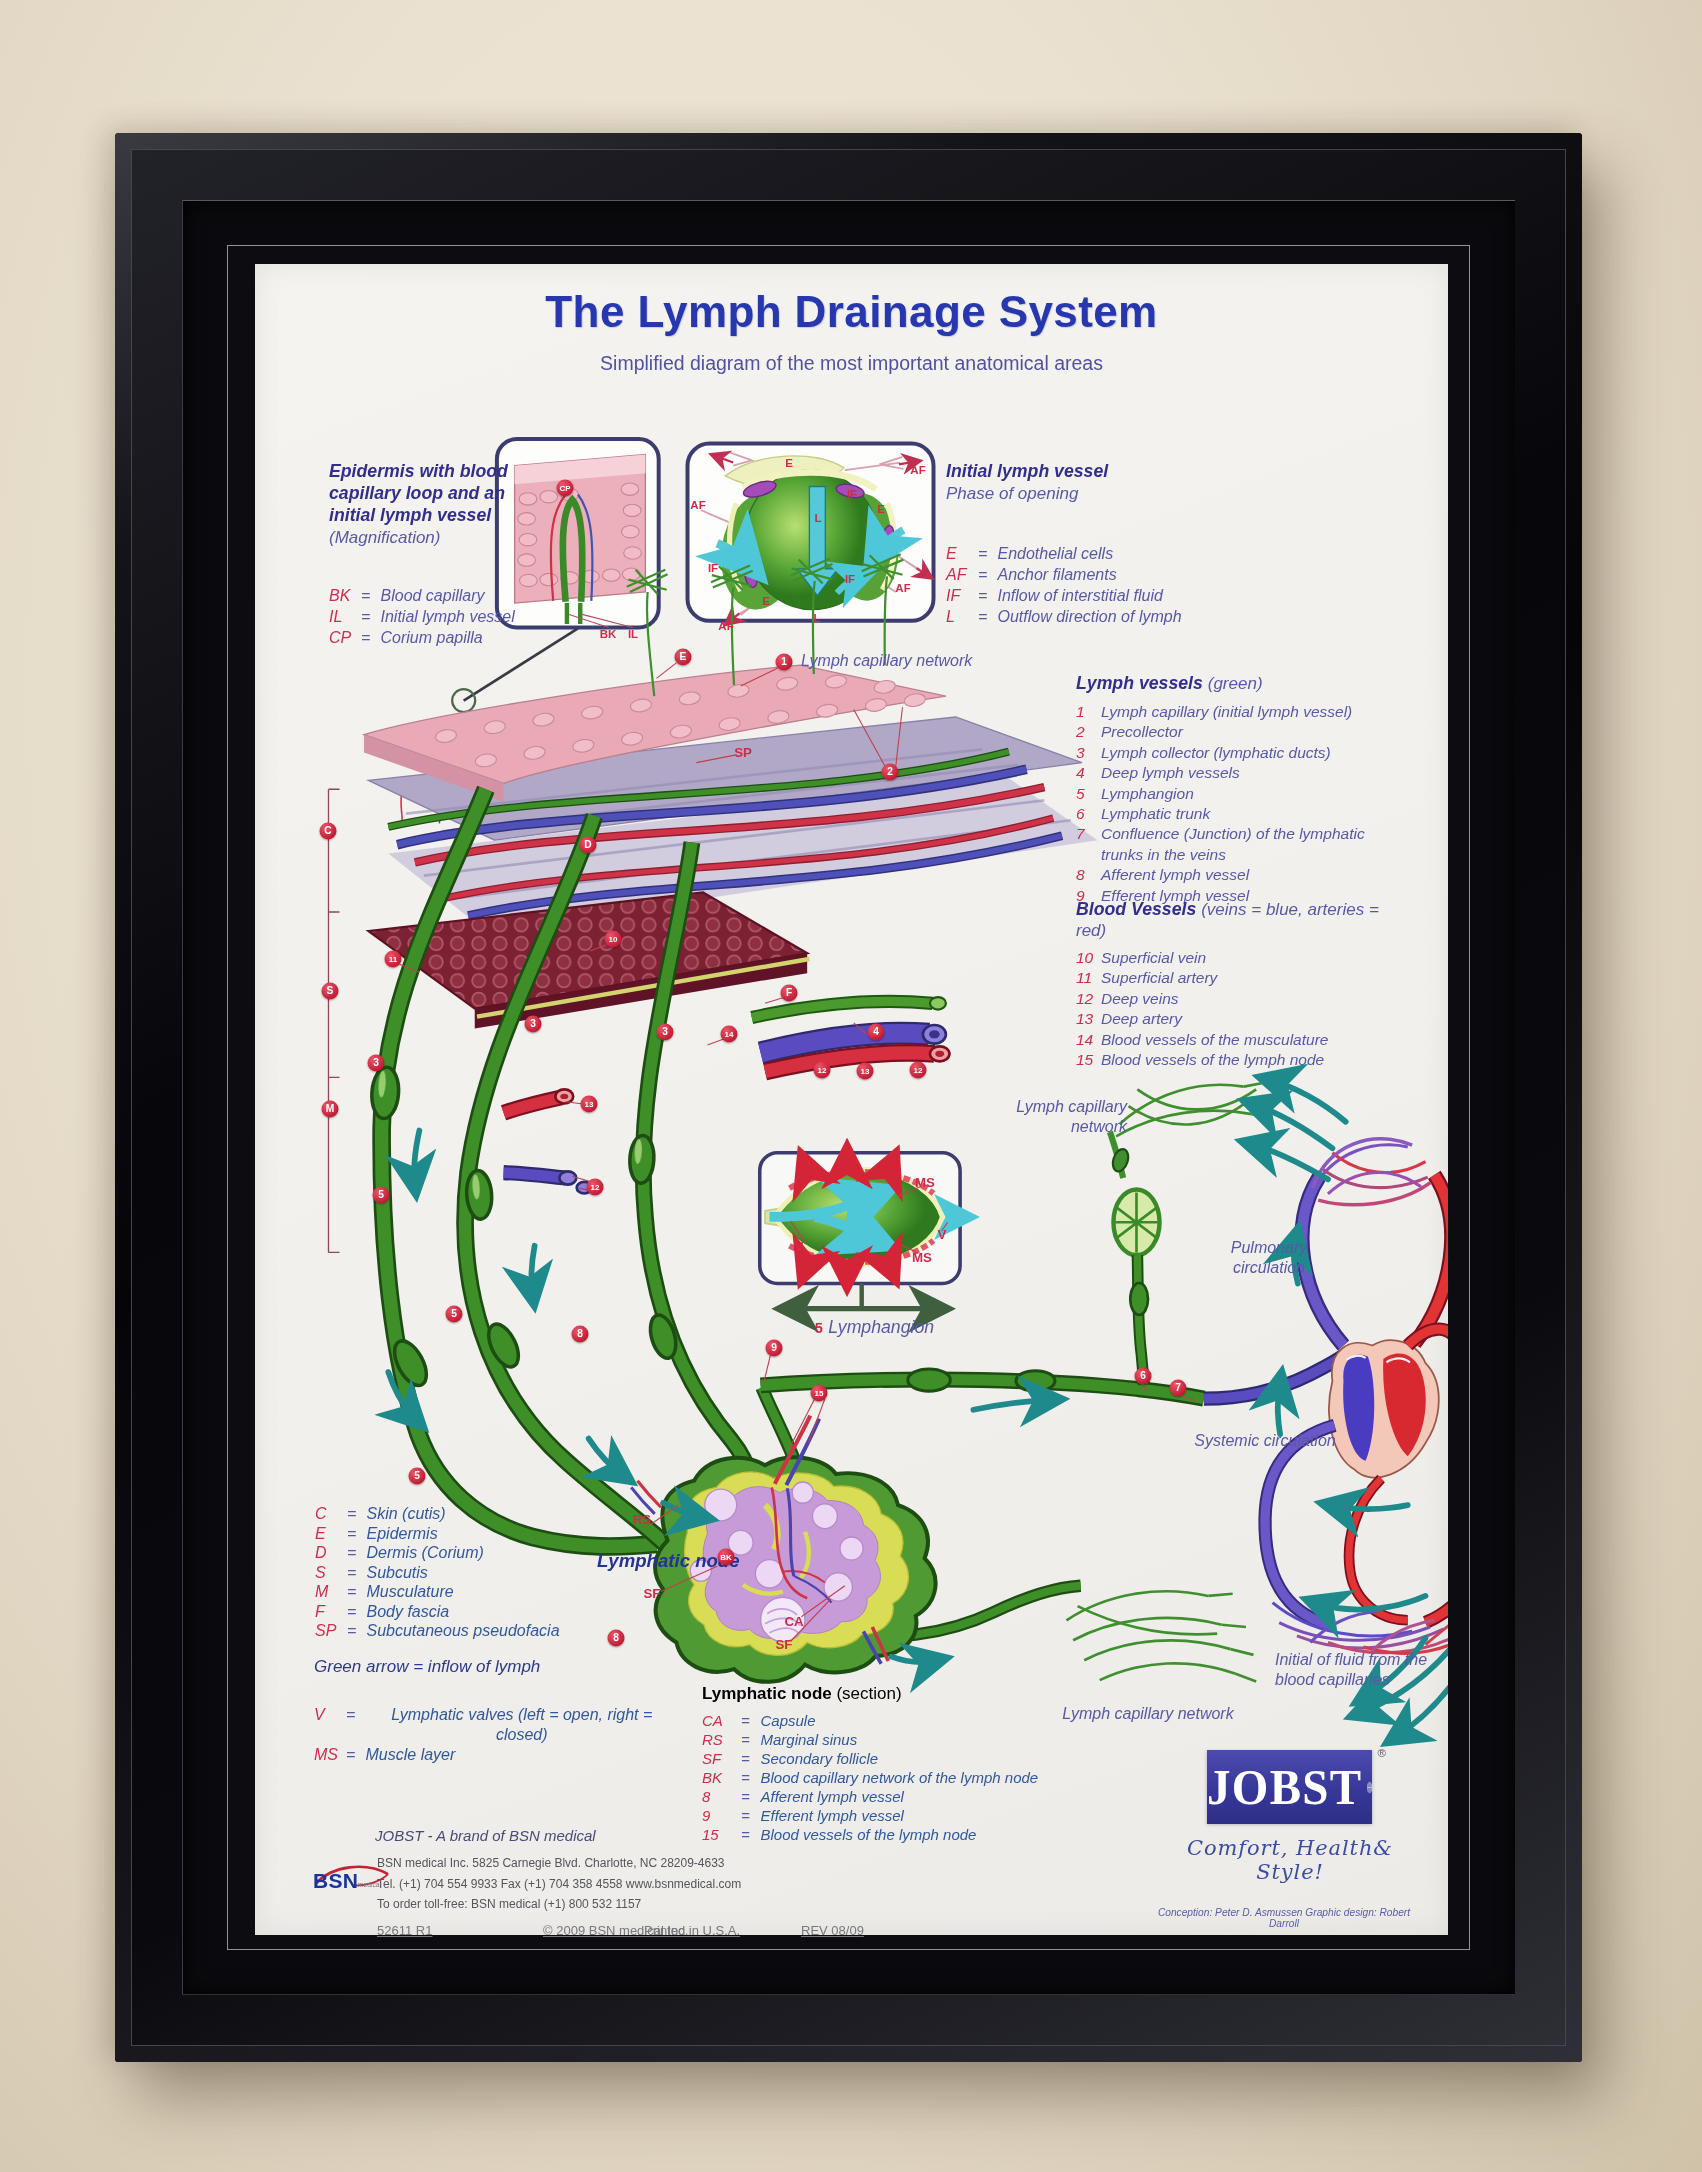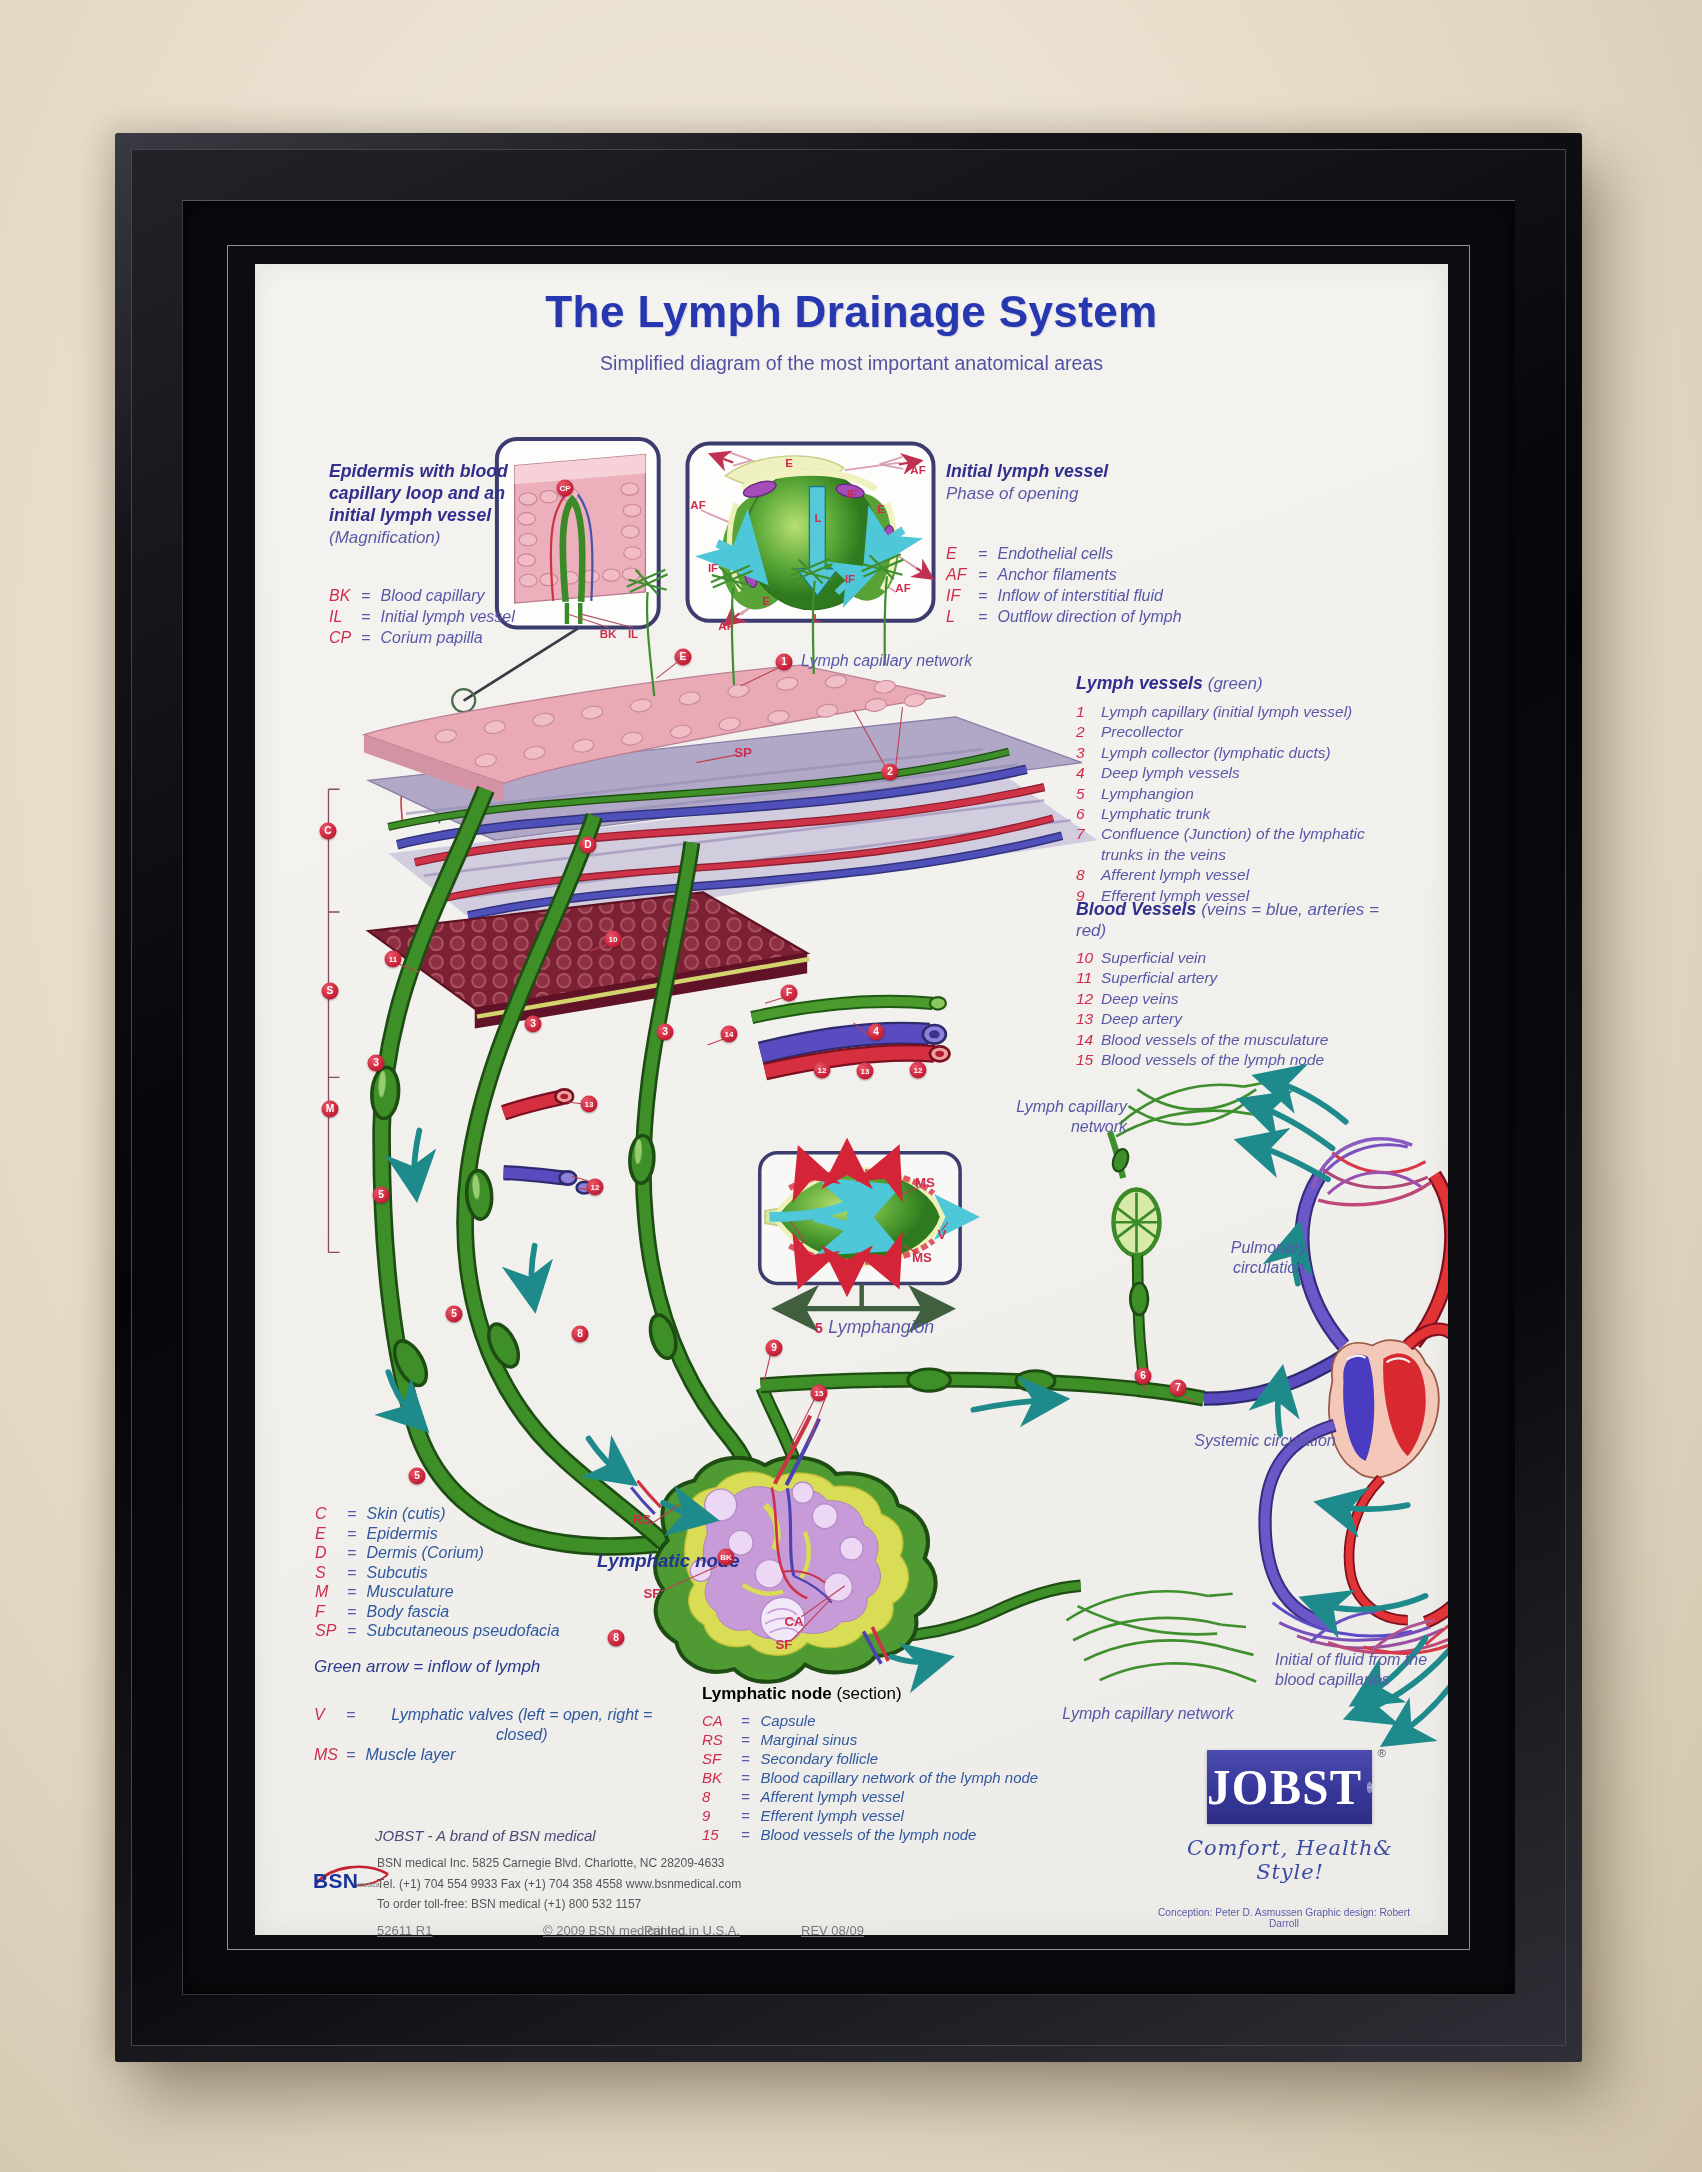--- a/index.html
+++ b/index.html
@@ -69,21 +69,21 @@
   #bsnlogo .med{position:absolute;left:46px;top:21px;font-size:6.7px;color:#777;}
   #jobst{left:952px;top:1486px;width:165px;height:74px;
     background:linear-gradient(180deg,#4c4cb0 0%,#37379a 55%,#2e2e86 100%);
     display:flex;align-items:center;justify-content:center;gap:4.4px;box-shadow:0 1.3px 3.5px rgba(40,40,90,.35);}
   #jobst .word{color:#fff;font-family:"Liberation Serif","DejaVu Serif",serif;font-weight:bold;
     font-size:47px;letter-spacing:1.3px;transform:scaleY(1.06);}
   #jobst .reg{position:absolute;right:-14px;top:-3.5px;font-size:11.5px;color:#5a5a66;}
   .tagline{left:931px;top:1572px;width:208px;text-align:center;
     font-family:"DejaVu Serif","Liberation Serif",serif;font-style:italic;
     font-size:21px;color:#3b4ca2;letter-spacing:0.9px;}
-  .credits{left:896px;top:1643px;width:266px;text-align:center;font-size:10.2px;color:#5b5baa;}
+  .credits{left:896px;top:1643px;width:266px;text-align:center;font-size:10.2px;color:#5b5baa;font-style:italic;}
 </style>
 </head>
 <body>
 
 <div id="frame">
   <div class="f1"></div>
   <div class="f2"></div>
   <div class="f3"></div>
   <div class="f4"></div>
 

